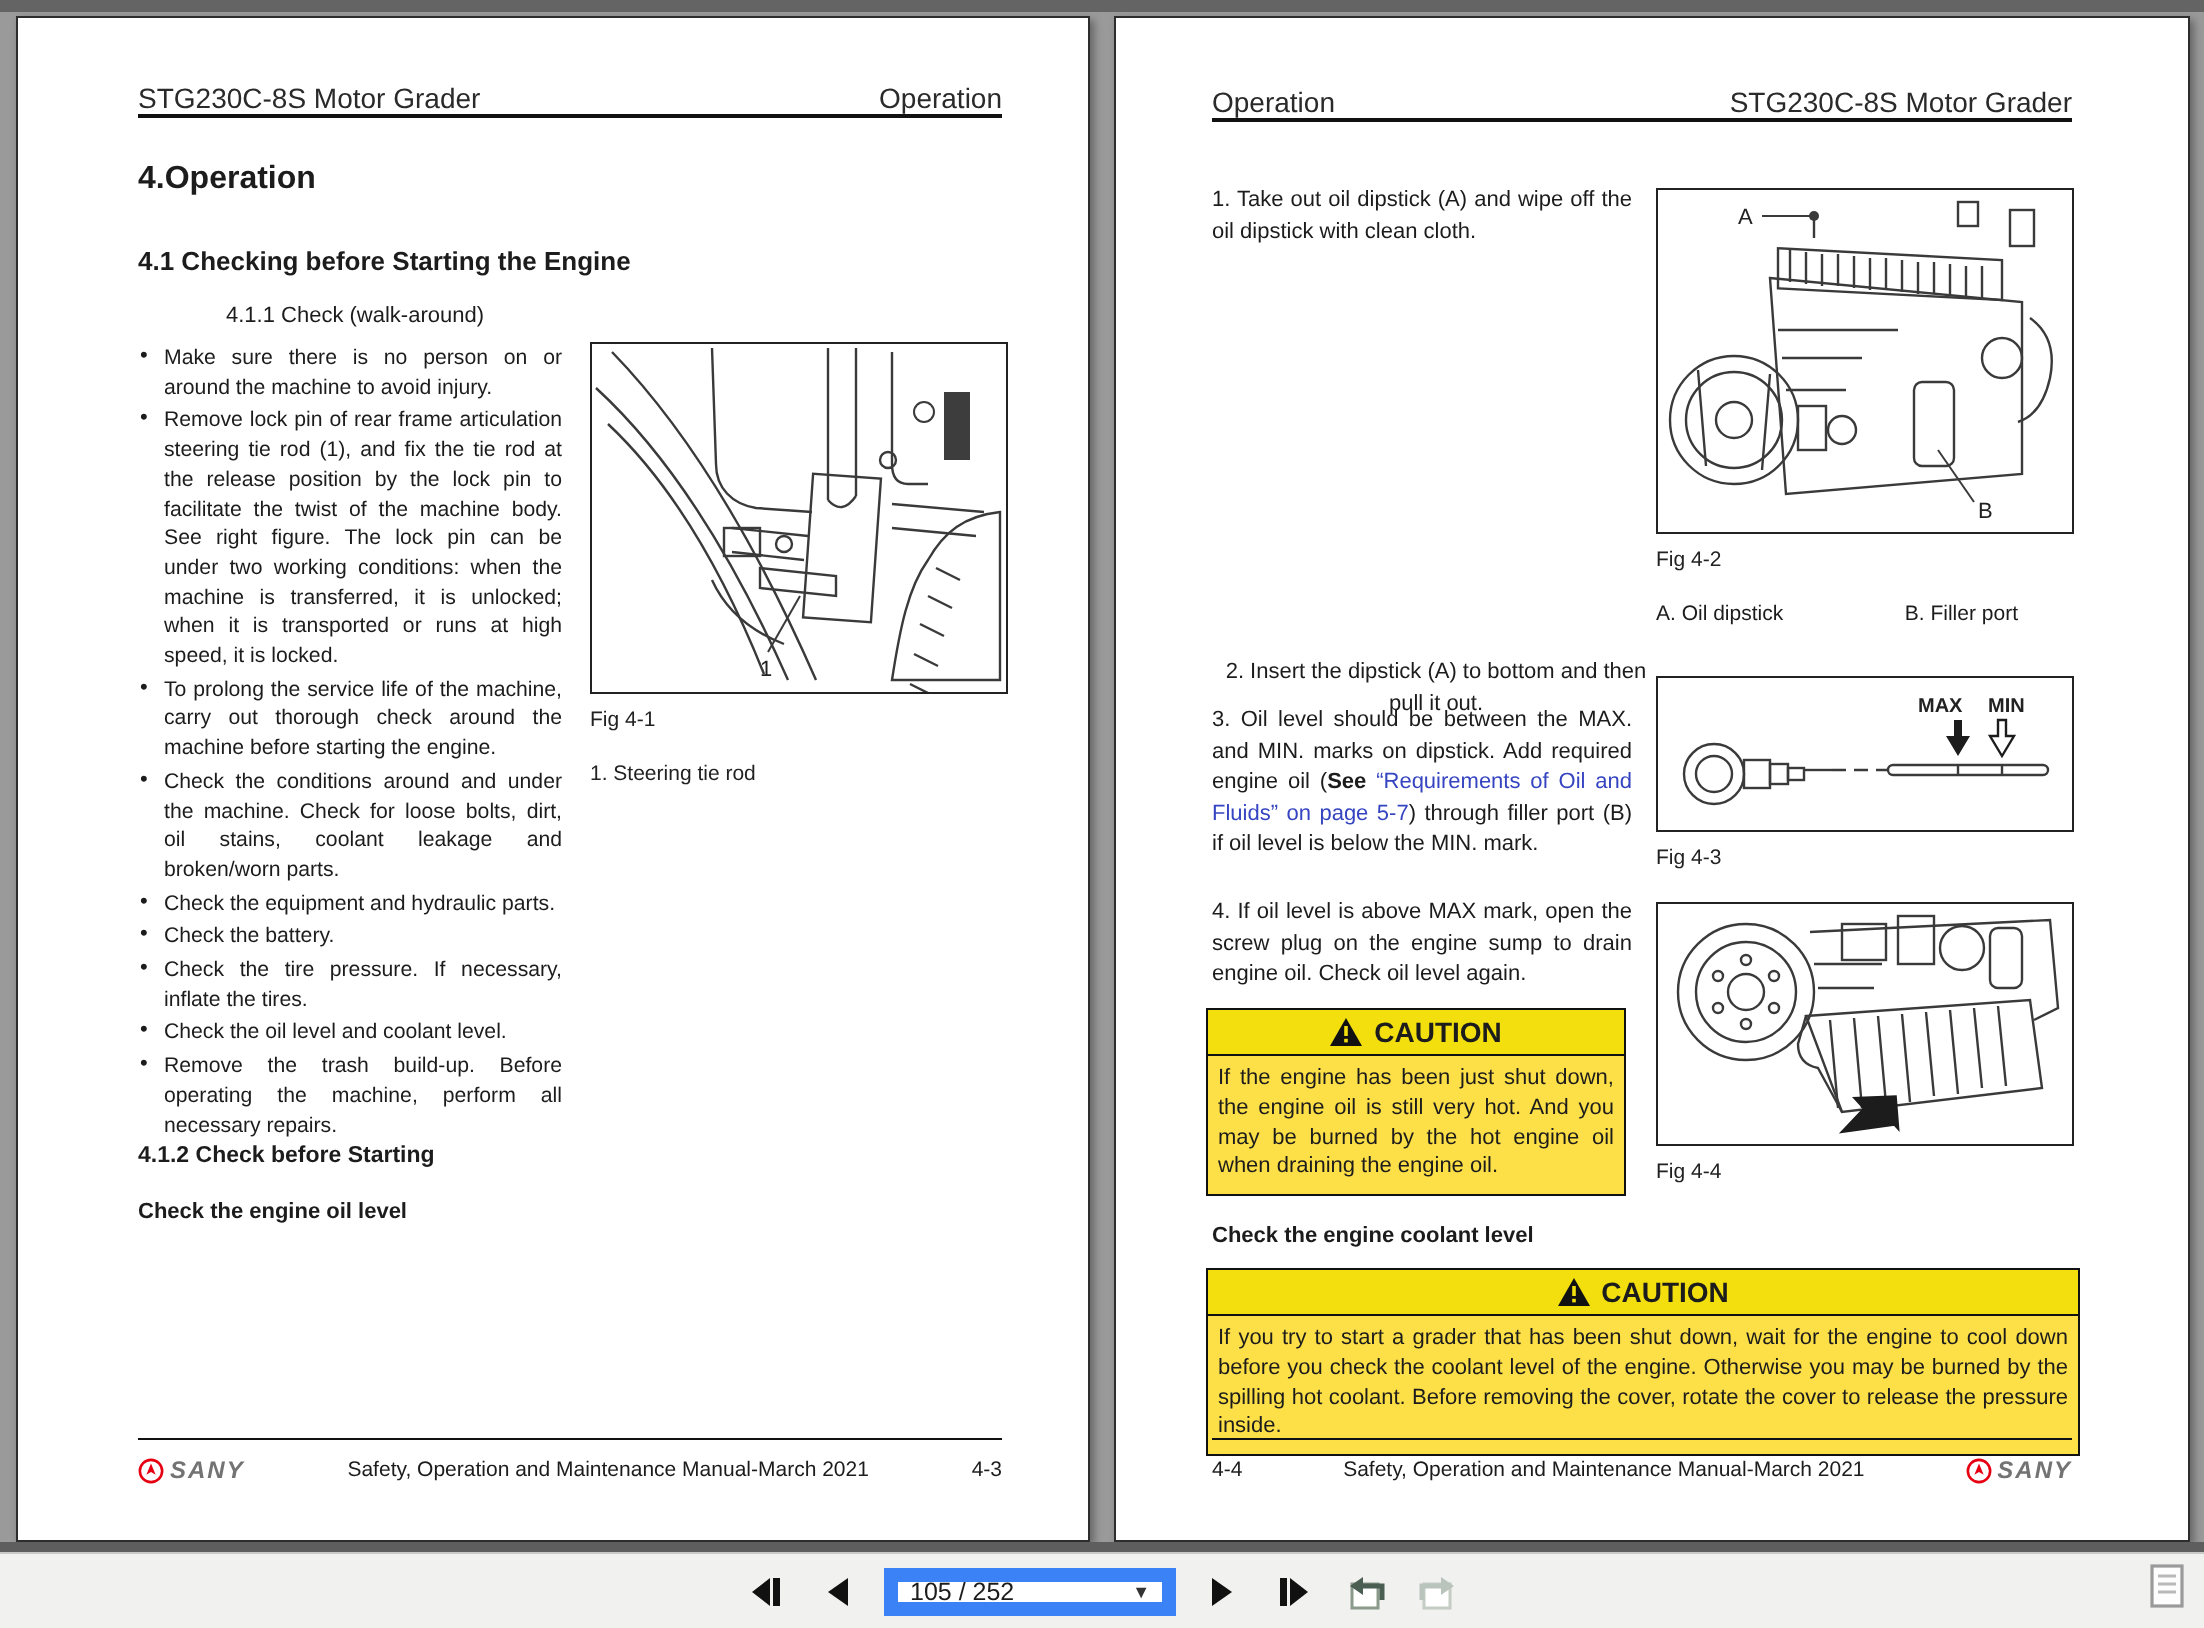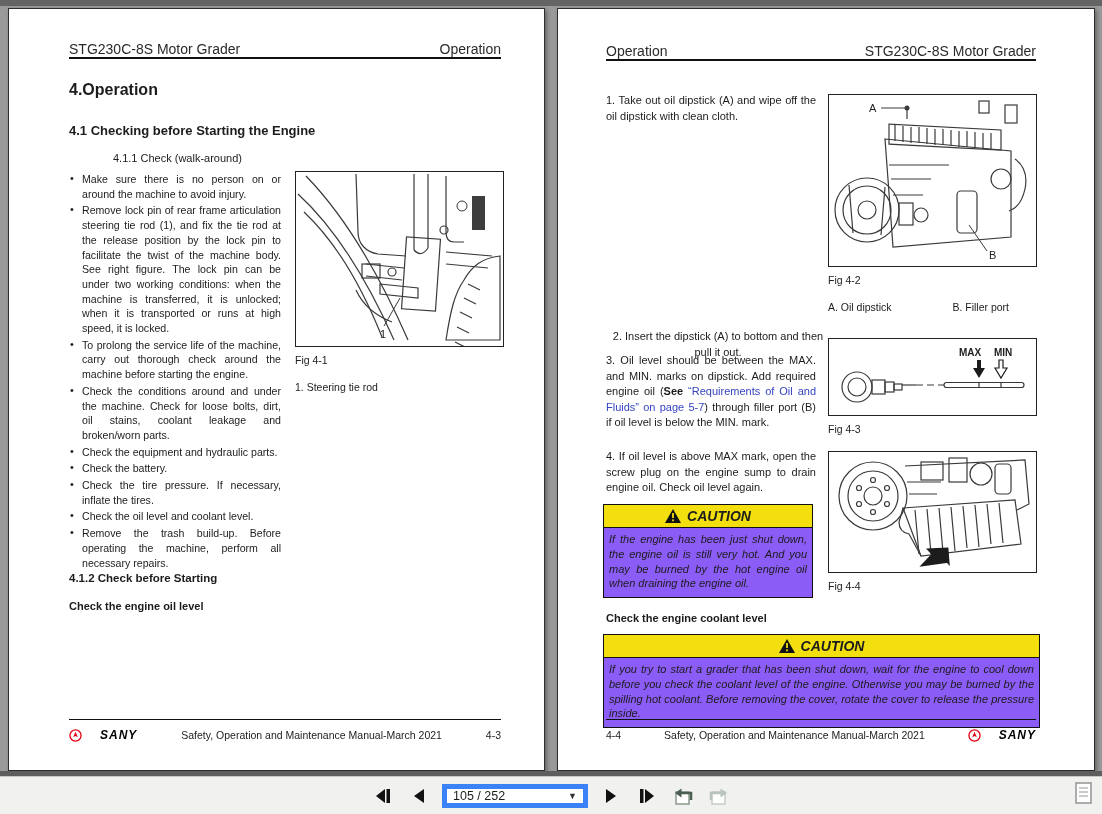--- a/index.html
+++ b/index.html
@@ -33,47 +33,47 @@
   .figbox { border:1px solid #222; background:#fff; }
   .figcap { font-size:10.5px; margin-top:7px; color:#222; }
   .figleg { font-size:10.5px; margin-top:15px; color:#222; }
 
   .pfoot-rule { position:absolute; height:1px; background:#111; left:60px; right:43px; top:710px; }
   .page-right .pfoot-rule { left:48px; right:58px; }
   .pfoot { position:absolute; top:719px; display:flex; align-items:center; font-size:10.5px; }
   .page-left  .pfoot { left:60px; right:43px; }
   .page-right .pfoot { left:48px; right:58px; }
   .pfoot .center { flex:1; text-align:center; }
-  .brand { display:flex; align-items:center; gap:18px; color:#000000; font-weight:bold; font-style:italic; font-size:12px; letter-spacing:1px; }
+  .brand { display:flex; align-items:center; gap:3px; color:#737373; font-weight:bold; font-style:italic; font-size:12px; letter-spacing:1px; }
 
   
   .rp-block { position:absolute; font-size:11px; line-height:15.5px; text-align:justify; width:210px; left:48px; }
   .rp-step1 { top:84px; }
   .rp-step2 { top:320px; width:224px; text-align:center; }
   .rp-step3 { top:344px; }
   .rp-step4 { top:440px; }
   .doclink { color:#3544c0; text-decoration:none; cursor:pointer; }
   .rp-figcol { position:absolute; left:270px; width:209px; }
   .rp-fig42 { top:85px; }
   .rp-fig43 { top:329px; }
   .rp-fig44 { top:442px; }
   .leg-row { display:flex; justify-content:space-between; font-size:10.5px; margin-top:15px; padding-right:28px; }
 
-  .caution { border:1px solid #111; background:#8b5cf6;font-style:italic; }
+  .caution { border:1px solid #111; background:#fde047; }
   .caution-head { background:#f2df0d; border-bottom:1px solid #111; display:flex; align-items:center; justify-content:center; gap:6px; font-weight:bold; font-size:14px; padding:3px 0; }
   .caution-body { font-size:11px; line-height:14.8px; text-align:justify; padding:4px 5px 6px 5px; }
   .caution-1 { position:absolute; left:45px; top:495px; width:210px; }
   .caution-2 { position:absolute; left:45px; top:625px; width:437px; }
   .rp-coolant { position:absolute; left:48px; top:603px; font-size:11px; font-weight:bold; }
 
   
   .toolbar-shadow { position:absolute; left:0; bottom:38px; width:100%; height:5px; background:#5e5e5e; }
   .toolbar { position:absolute; left:0; bottom:0; width:100%; height:38px; background:#f1f1ef; border-top:1px solid #c9c9c5; display:flex; align-items:center; justify-content:center; gap:10px; }
   .tb-btn { background:transparent; border:none; width:26px; height:26px; display:flex; align-items:center; justify-content:center; cursor:pointer; padding:0; }
-  .tb-combo { width:146px; height:24px; background:#fff; border:5px solid #3b82f6; display:flex; align-items:center; font-size:12.5px; padding:0 6px; cursor:pointer; }
+  .tb-combo { width:146px; height:24px; background:#fff; border:7px solid #3b82f6; display:flex; align-items:center; font-size:12.5px; padding:0 6px; cursor:pointer; }
   .tb-combo .val { flex:1; }
   .tb-combo .arrow { font-size:9px; color:#333; }
   .tb-doc { position:absolute; right:10px; bottom:7px; background:transparent; border:none; cursor:pointer; padding:0; }
   svg text { font-family:"Liberation Sans", sans-serif; }
 </style>
 </head>
 <body>
 
 <div class="top-strip"></div>
 

